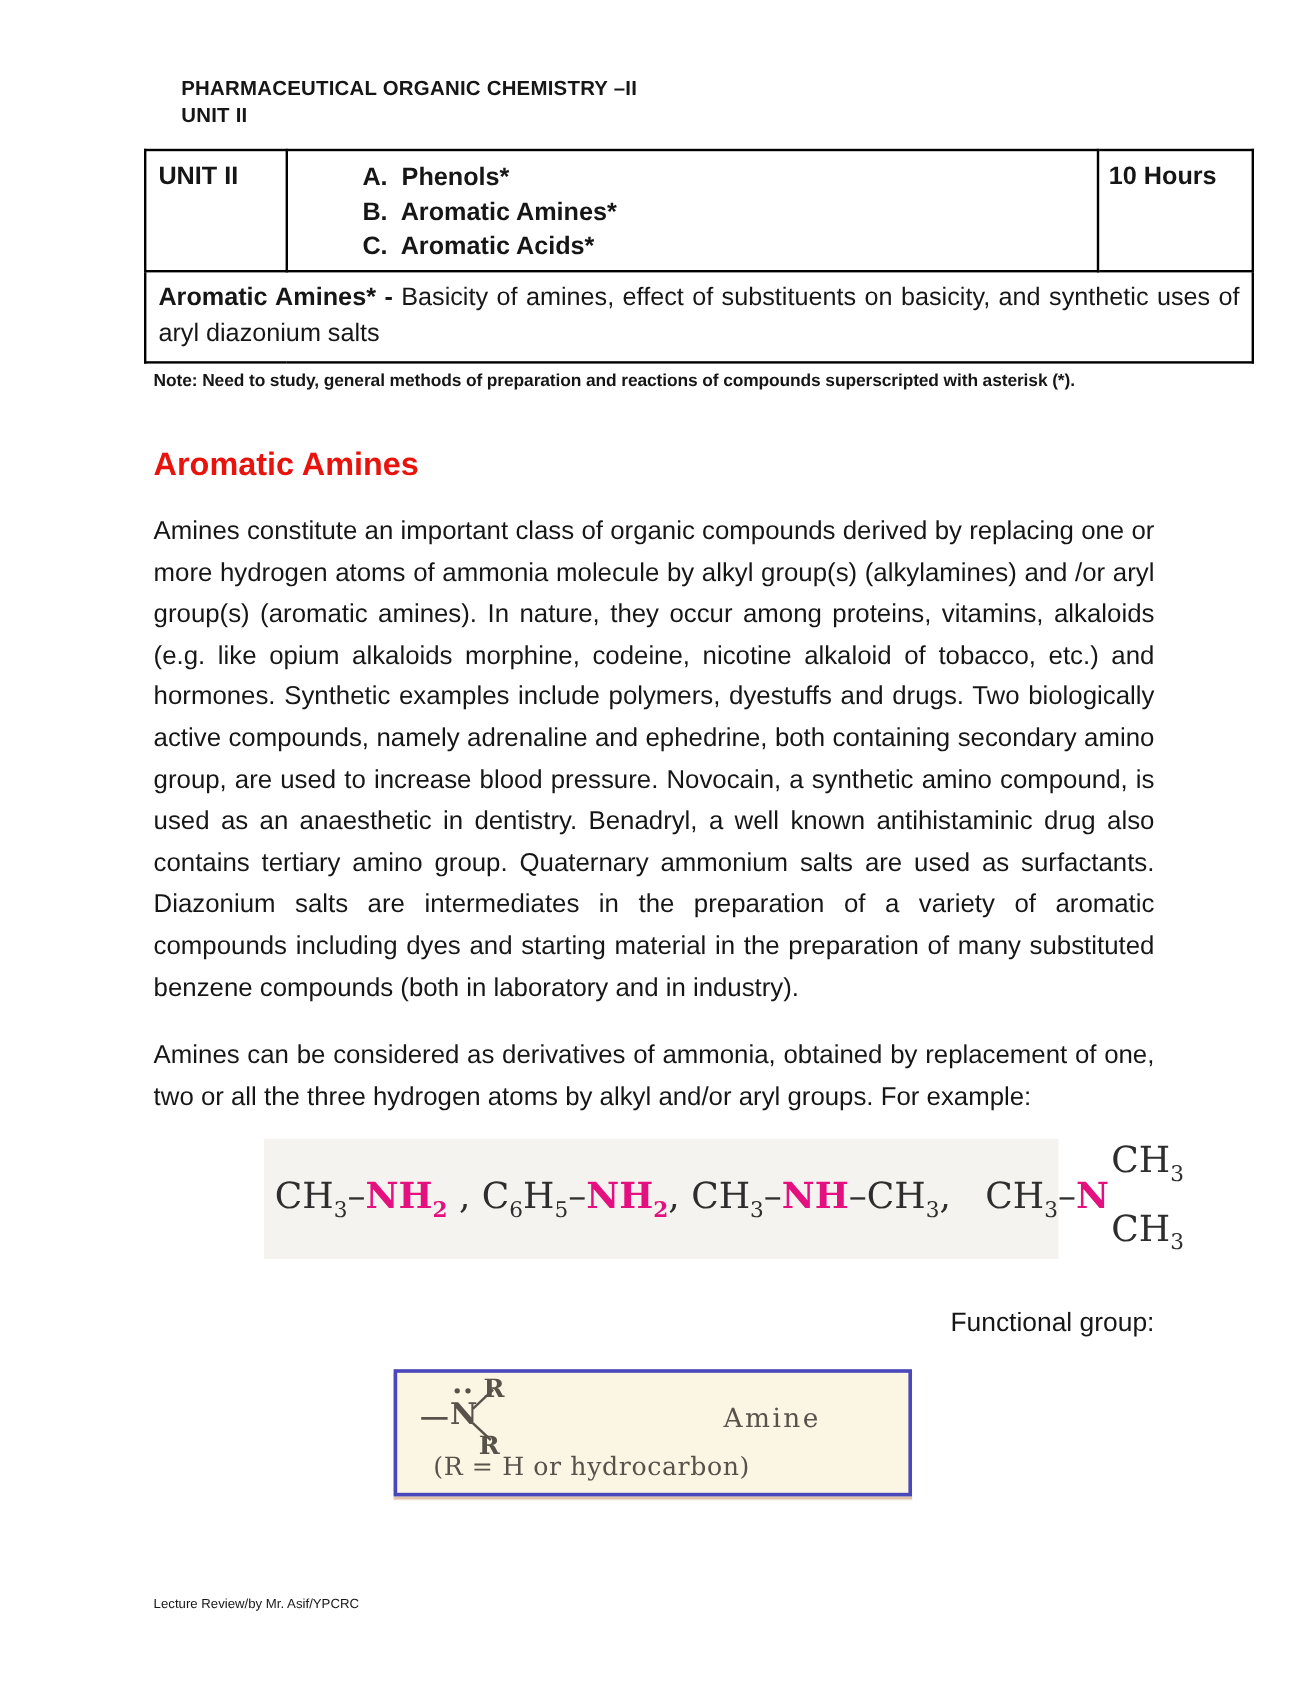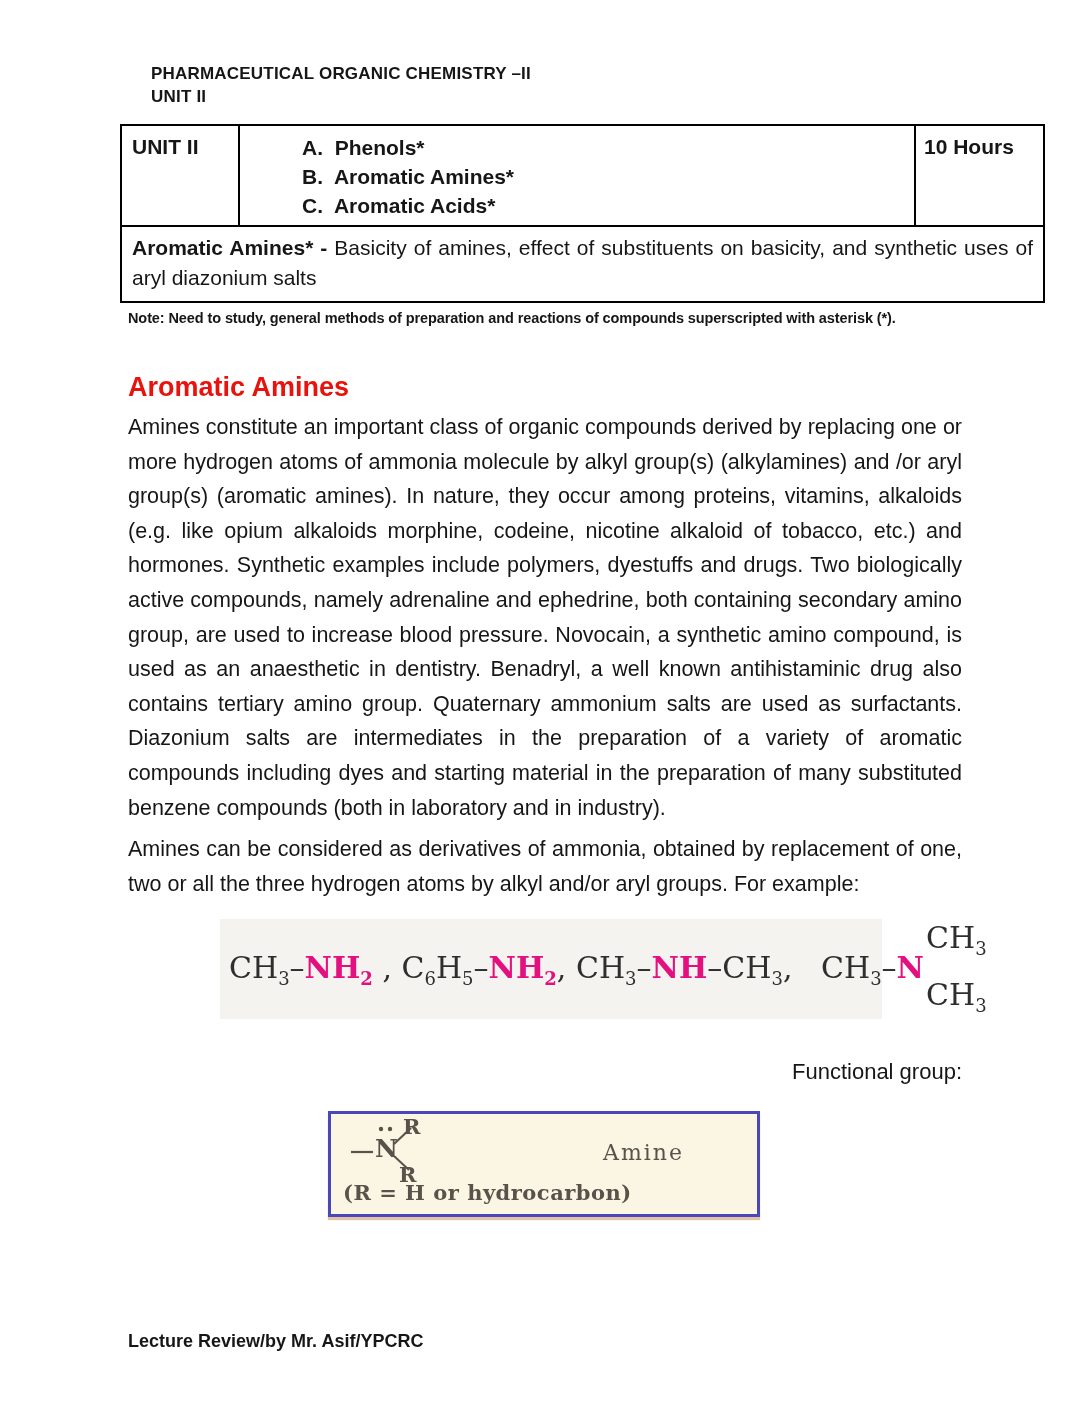--- a/index.html
+++ b/index.html
@@ -17,21 +17,21 @@
   td.topics-cell { width:612px; vertical-align:top; padding:7px 0 5px 62px; }
   .topic-line { font-weight:bold; font-size:21px; line-height:29px; white-space:pre; }
   td.hours-cell { width:119px; font-weight:bold; font-size:21px; vertical-align:top; padding:9px 0 0 8px;margin-left:20px; }
   td.desc-cell { padding:6px 10px 8px 10px; font-size:21px; line-height:30px; text-align:justify; }
   .desc-bold { font-weight:bold; }
 
   .note-line { margin-top:7px; font-size:14.5px; font-weight:bold; letter-spacing:-.1px; }
 
   .section-heading { margin-top:46px; font-size:27px; font-weight:bold; color:var(--heading-red,#e8130c); }
 
-  .para { margin-top:7px; font-size:21.5px; line-height:34.6px; text-align:justify; }
+  .para { margin-top:22px; font-size:21.5px; line-height:34.6px; text-align:justify; }
 
   .formula-wrap {
     margin-top:18px; margin-left:92px; width:662px; height:100px; background:#f4f3ef;
     display:flex; align-items:center; padding-left:9px; box-sizing:border-box;
     font-family:"DejaVu Serif", serif; font-size:30px; color:#2e2e2e;
   }
   .formula-seg { white-space:pre; }
   .formula-seg sub, .branch-label sub { font-size:60%; }
   .pink { color:var(--formula-pink,#e5107f); font-weight:bold; }
   .branch-svg { display:block; margin:0 1px; }
@@ -43,24 +43,24 @@
   .figure-box {
     position:relative; margin-top:26px; margin-left:200px; width:426px; height:100px;
     background:var(--figure-bg,#fbf5e3); border:3px solid var(--figure-border,#4a47bb);
     font-family:"DejaVu Serif", serif; color:#57534b;
     box-shadow:0 3px 1px rgba(186,122,58,.45);
   }
   .figure-box svg.bonds { position:absolute; left:0; top:0; }
   .fg-n      { position:absolute; left:44px;  top:20px; font-size:25px; font-weight:600; }
   .fg-r-top  { position:absolute; left:72px;  top:0px;  font-size:21px; font-weight:600; }
   .fg-r-bot  { position:absolute; left:68px;  top:48px; font-size:21px; font-weight:600; }
-  .fg-caption{ position:absolute; left:12px;  top:66px; font-size:21px; font-weight:700; letter-spacing:.5px; }
+  .fg-caption{ position:absolute; left:30px;  top:66px; font-size:21px; font-weight:400; letter-spacing:.5px; }
   .fg-amine  { position:absolute; left:272px; top:26px; font-size:22px; letter-spacing:2px; }
 
-  .doc-footer { position:absolute; left:128px; top:1331px; font-size:18px; font-weight:bold; }
+  .doc-footer { position:absolute; left:128px; top:1331px; font-size:11px; font-weight:normal; }
 </style>
 </head>
 <body>
 
 <div class="page">
   <div class="content">
 
     <div class="doc-header">
       <div>PHARMACEUTICAL ORGANIC CHEMISTRY –II</div>
       <div>UNIT II</div>

